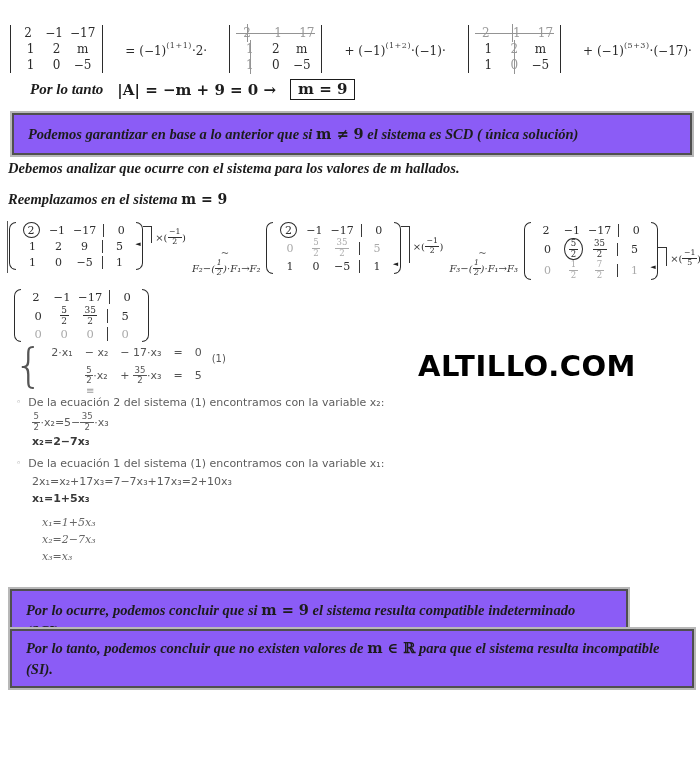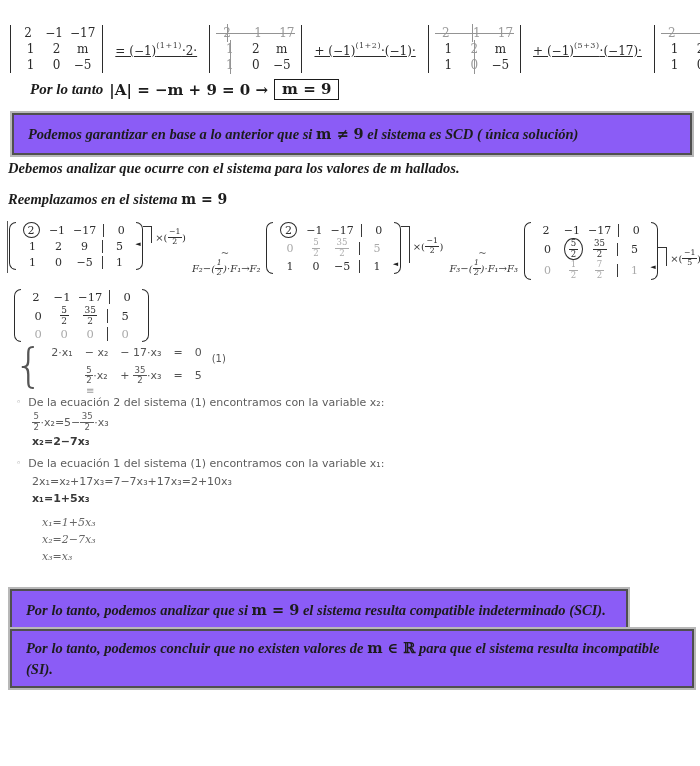--- a/index.html
+++ b/index.html
@@ -24,24 +24,24 @@
   .fr .fn { border-bottom:1px solid currentColor; padding:0 1.5px; }
   .fr .fd { padding:0 1.5px; }
   .circ { border:1.3px solid #2b2b2b; border-radius:50%; padding:0 4px; min-height:14px;
           display:inline-flex; align-items:center; justify-content:center; }
   .exp { font-size:8px; vertical-align:7px; color:#3d3d3d; letter-spacing:.5px; }
   .mathb { font-family:"DejaVu Serif",serif; font-style:normal; font-weight:bold; }
 
   
   .cofactor { position:absolute; top:24px; left:8px; width:689px; display:flex; align-items:center;
               font-size:12px; color:#2b2b2b; white-space:nowrap; }
-  .cofactor .term { margin:0 10px;text-decoration:underline; }
-
-  
-  .det-conclusion { position:absolute; top:79px; left:30px; font-size:15px; display:flex; align-items:center; gap:6px; }
+  .cofactor .term { margin:0 20px; }
+
+  
+  .det-conclusion { position:absolute; top:79px; left:30px; font-size:15px; display:flex; align-items:center; gap:14px; }
   .serifbi { font-family:"Liberation Serif",serif; font-weight:bold; font-style:italic; }
   .mbox { border:1.6px solid #1b1b1b; padding:0 7px 1px 7px; }
 
   
   .txtbox { position:absolute; border:2px solid #4f4f4f; box-shadow:0 0 0 2px #b8b8b8; background:#8b5cf6;
             font-size:14.5px; line-height:1.45; }
   .box1 { top:113px; left:12px; width:648px; padding:8px 14px; }
   .box2 { top:589px; left:10px; width:586px; padding:8px 14px; }
   .box3 { top:629px; left:10px; width:652px; padding:6px 14px; }
 
@@ -564,20 +564,21 @@
             <span class="fn">35</span>
             <span class="fd">2</span>
           </span><span>·x₃</span></span>
       <span class="cell">=</span>
       <span class="cell">5</span>
     </span>
     <span class="syslabel">(1)</span>
   </div>
   <div class="equiv">≡</div>
 
+  <div class="watermark">ALTILLO.COM</div>
 
   <div class="solving">
     <div class="bullet-line">
       <span class="bmark">◦</span>
       <span>De la ecuación 2 del sistema (1) encontramos con la variable x₂:</span>
     </div>
     <div class="beq">
       <span class="frac-auto fr">
           <span class="fn">5</span>
           <span class="fd">2</span>
@@ -599,20 +600,20 @@
     <div class="bresult">x₁=1+5x₃</div>
 
     <div class="answers">
       <div>x₁=1+5x₃</div>
       <div>x₂=2−7x₃</div>
       <div>x₃=x₃</div>
     </div>
   </div>
 
   <div class="txtbox box2 serifbi">
-    <span>Por lo tanto, podemos analizar que si </span><span class="mathb">m = 9</span><span> el sistema resulta compatible indeterminado  (SCI).</span>
+    <span>Por lo ocurre, podemos concluir que si </span><span class="mathb">m = 9</span><span> el sistema resulta compatible indeterminado  (SCI).</span>
   </div>
 
   <div class="txtbox box3 serifbi">
     <span>Por lo tanto, podemos concluir que no existen valores de </span><span class="mathb">m ∈ ℝ</span><span> para que el sistema resulta incompatible (SI).</span>
   </div>
 
 </div>
 
 </body></html>

